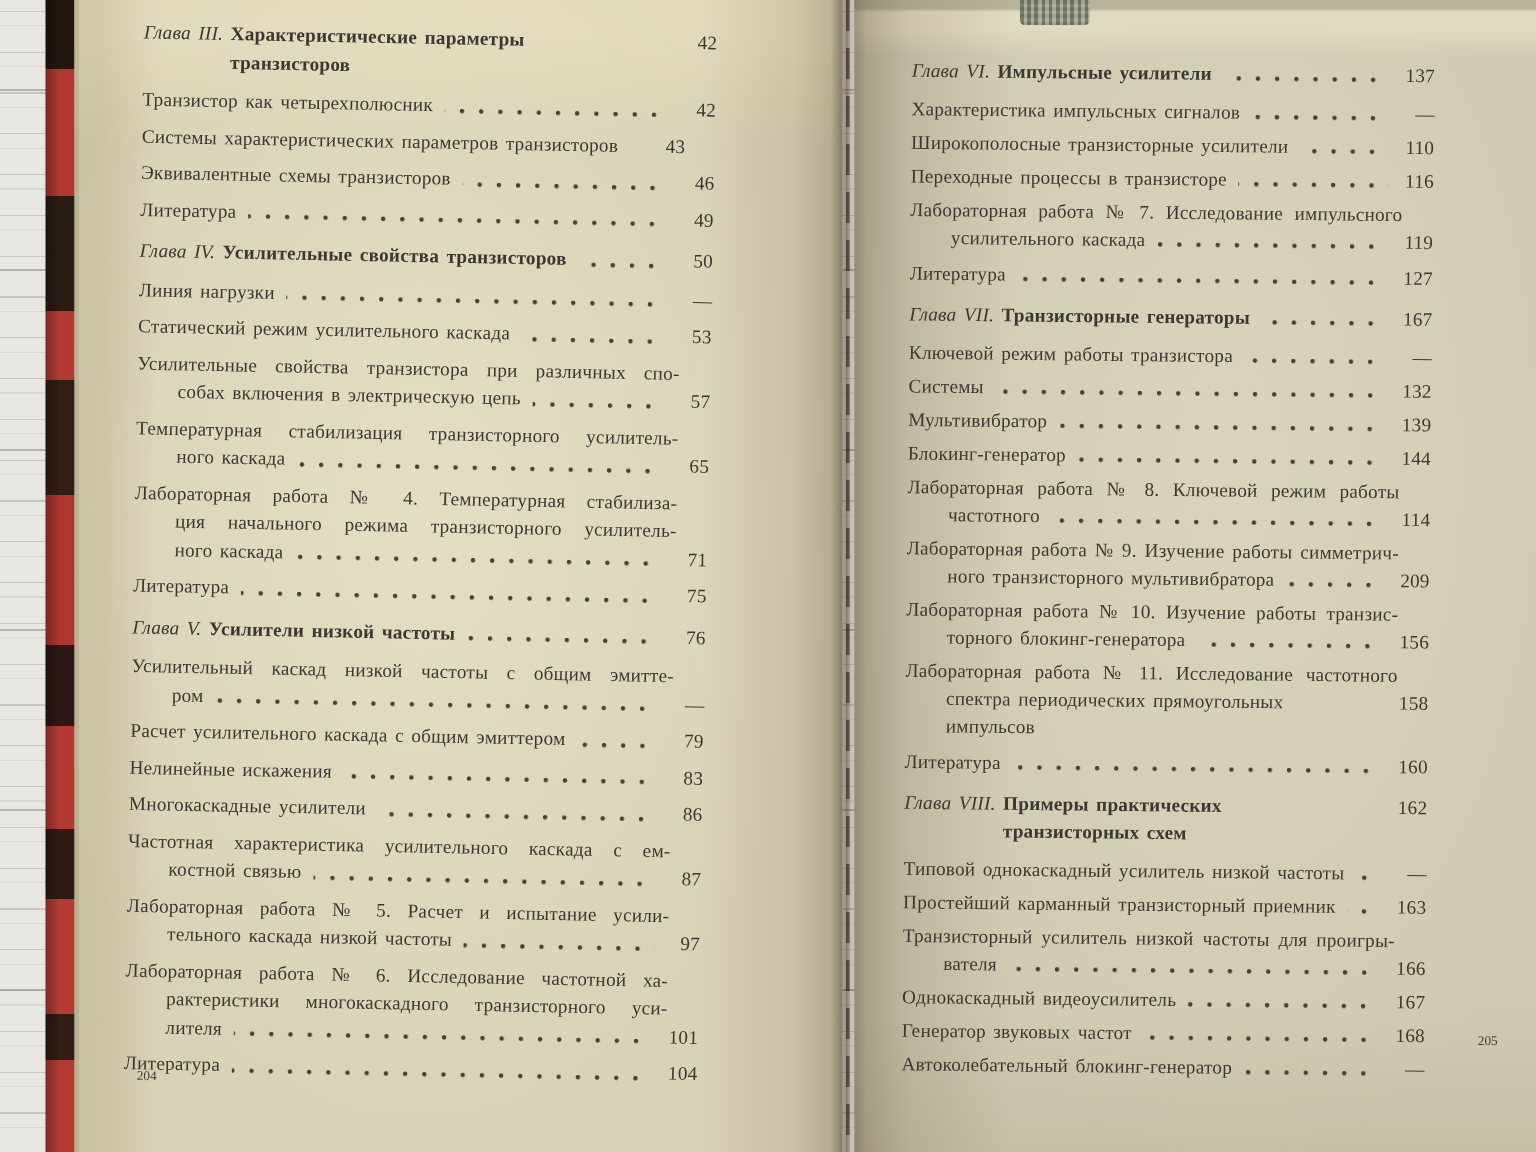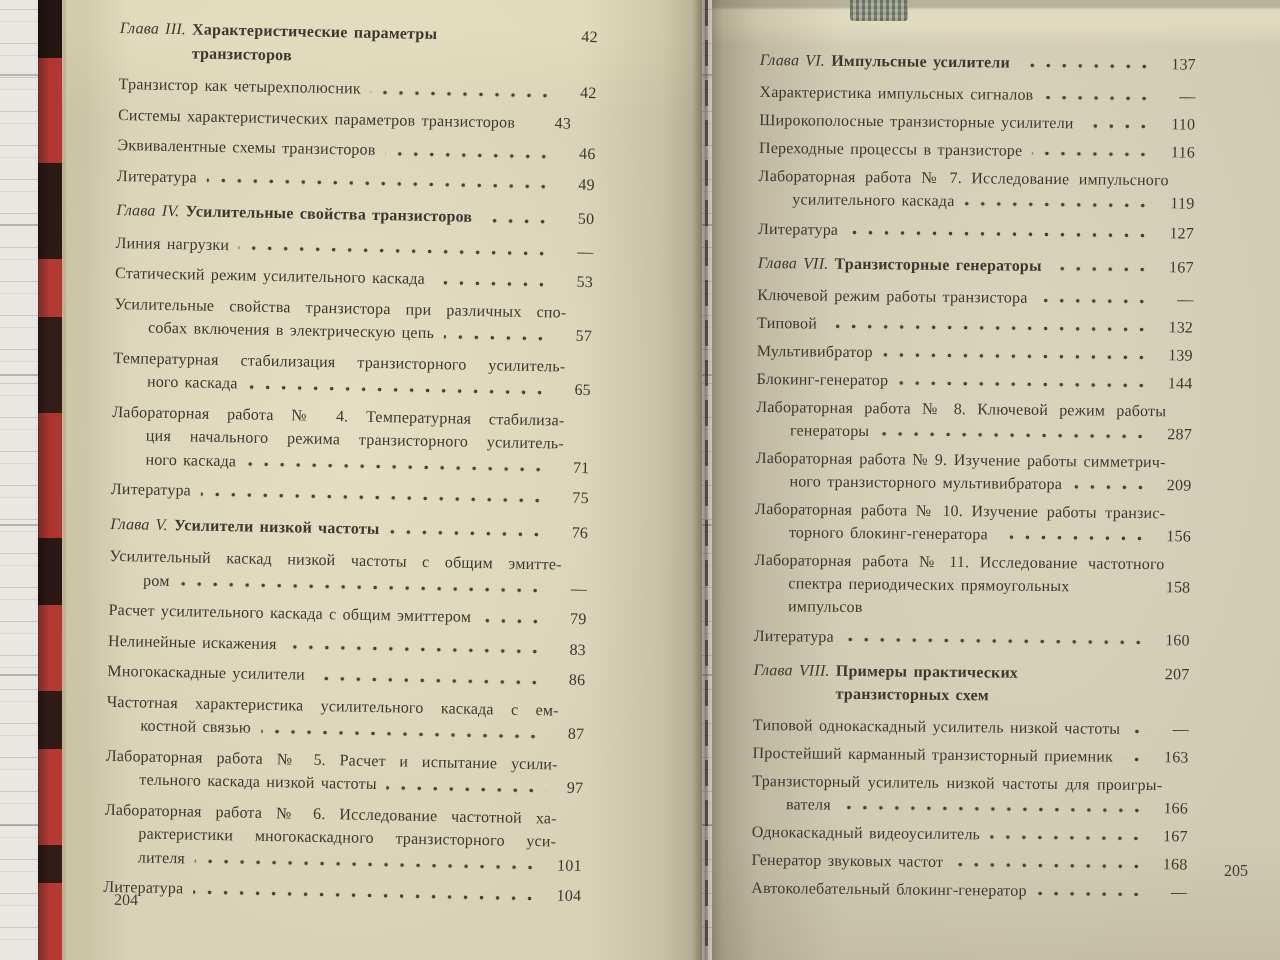--- a/index.html
+++ b/index.html
@@ -75,21 +75,21 @@
   .row{display:flex;align-items:baseline;}
   .row.cont{padding-left:34px;}
   .chap-prefix{font-style:italic;white-space:nowrap;}
   .chap-title{font-weight:bold;}
   .leader{flex:1 1 auto;min-width:6px;align-self:flex-end;height:6px;margin:0 8px 5px 10px;
     background-image:radial-gradient(circle at 2.5px 2.5px, #45403a 1.5px, rgba(0,0,0,0) 2.2px);
     background-size:16px 6px;background-repeat:repeat-x;background-position:right bottom;}
   .leader.no-dots{background:none;flex:0 0 8px;}
   .pg{min-width:30px;text-align:right;white-space:nowrap;}
 
-  .folio{position:absolute;font-size:16px;color:#413d35;}
+  .folio{position:absolute;font-size:11px;color:#413d35;}
   .folio-left{left:52px;top:891px;transform:rotate(1deg);}
   .folio-right{right:34px;top:862px;}
 </style>
 </head>
 <body>
 
 <div class="scene">
   <div class="wood"></div>
   <div class="cover-strip"></div>
 
@@ -314,21 +314,21 @@
         </div>
         <div class="entry entry">
           <div class="row">
             <span class="txt">Ключевой режим работы транзистора</span>
             <span class="leader"></span>
             <span class="pg">—</span>
           </div>
         </div>
         <div class="entry entry">
           <div class="row">
-            <span class="txt">Типовой</span>
+            <span class="txt">Системы</span>
             <span class="leader"></span>
             <span class="pg">132</span>
           </div>
         </div>
         <div class="entry entry">
           <div class="row">
             <span class="txt">Мультивибратор</span>
             <span class="leader"></span>
             <span class="pg">139</span>
           </div>
@@ -336,23 +336,23 @@
         <div class="entry entry">
           <div class="row">
             <span class="txt">Блокинг-генератор</span>
             <span class="leader"></span>
             <span class="pg">144</span>
           </div>
         </div>
         <div class="entry entry">
           <div class="line">Лабораторная работа № 8. Ключевой режим работы</div>
           <div class="row cont">
-            <span class="txt">генераторы</span>
-            <span class="leader"></span>
-            <span class="pg">287</span>
+            <span class="txt">частотного</span>
+            <span class="leader"></span>
+            <span class="pg">114</span>
           </div>
         </div>
         <div class="entry entry">
           <div class="line">Лабораторная работа № 9. Изучение работы симметрич-</div>
           <div class="row cont">
             <span class="txt">ного транзисторного мультивибратора</span>
             <span class="leader"></span>
             <span class="pg">209</span>
           </div>
         </div>
@@ -377,21 +377,21 @@
             <span class="txt">Литература</span>
             <span class="leader"></span>
             <span class="pg">160</span>
           </div>
         </div>
         <div class="entry chapter">
           <div class="row">
             <span class="chap-prefix">Глава VIII.&nbsp;</span>
             <span class="chap-title">Примеры практических транзисторных схем</span>
             <span class="leader no-dots"></span>
-            <span class="pg">207</span>
+            <span class="pg">162</span>
           </div>
         </div>
         <div class="entry entry">
           <div class="row">
             <span class="txt">Типовой однокаскадный усилитель низкой частоты</span>
             <span class="leader"></span>
             <span class="pg">—</span>
           </div>
         </div>
         <div class="entry entry">

